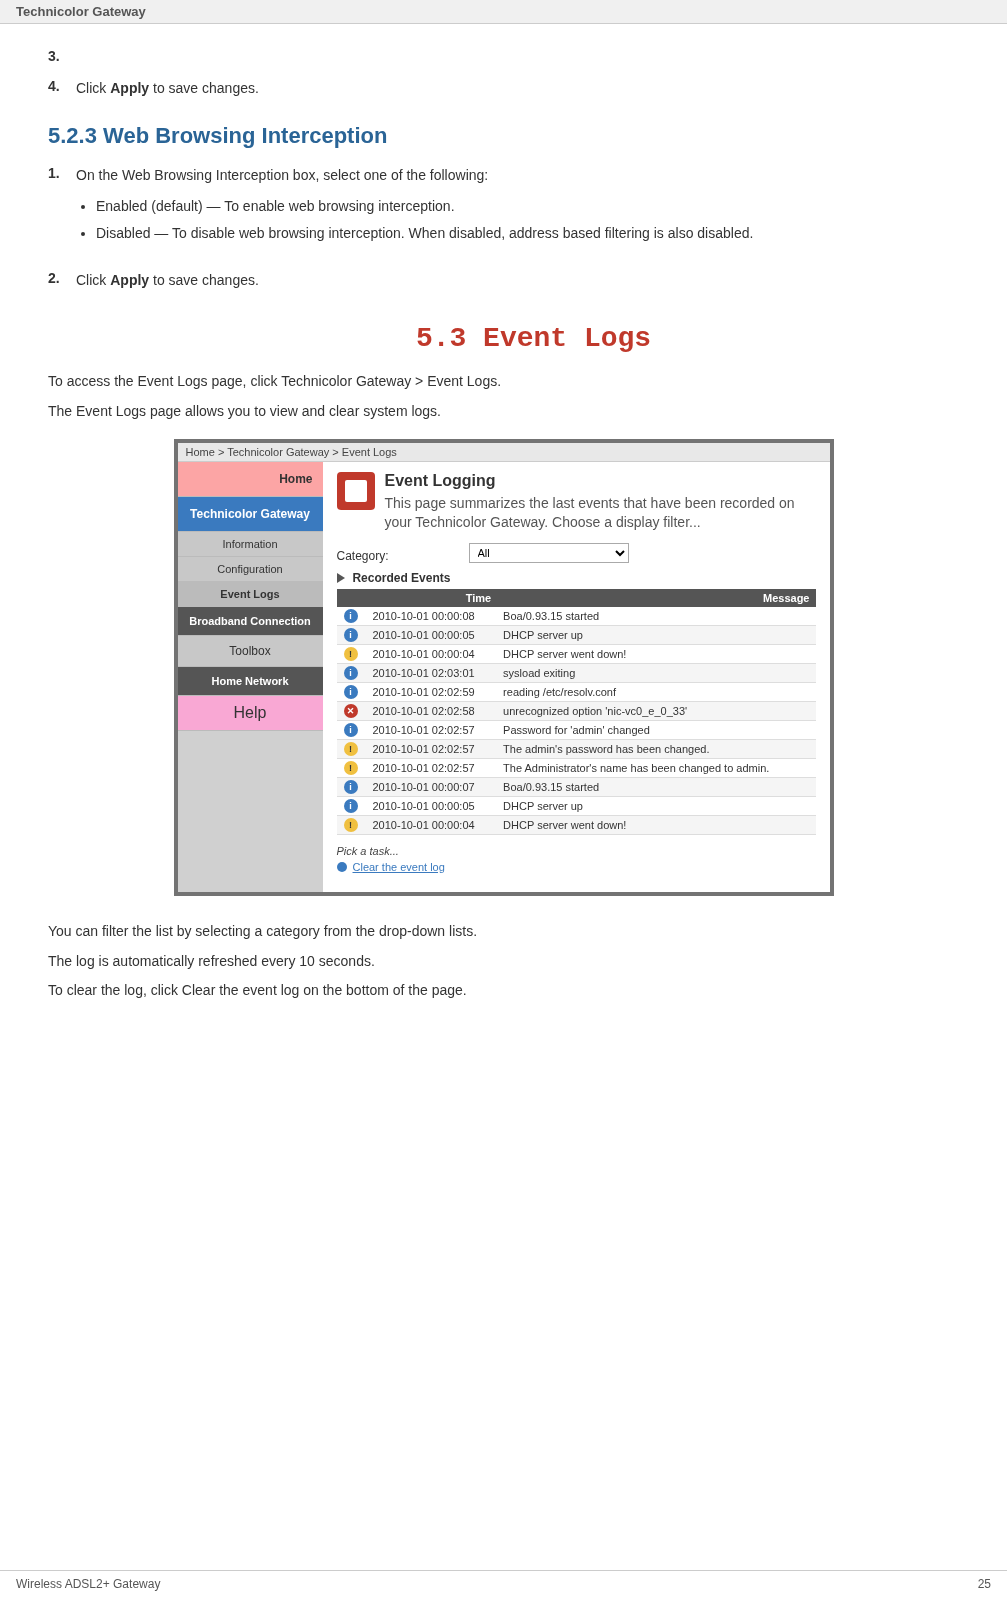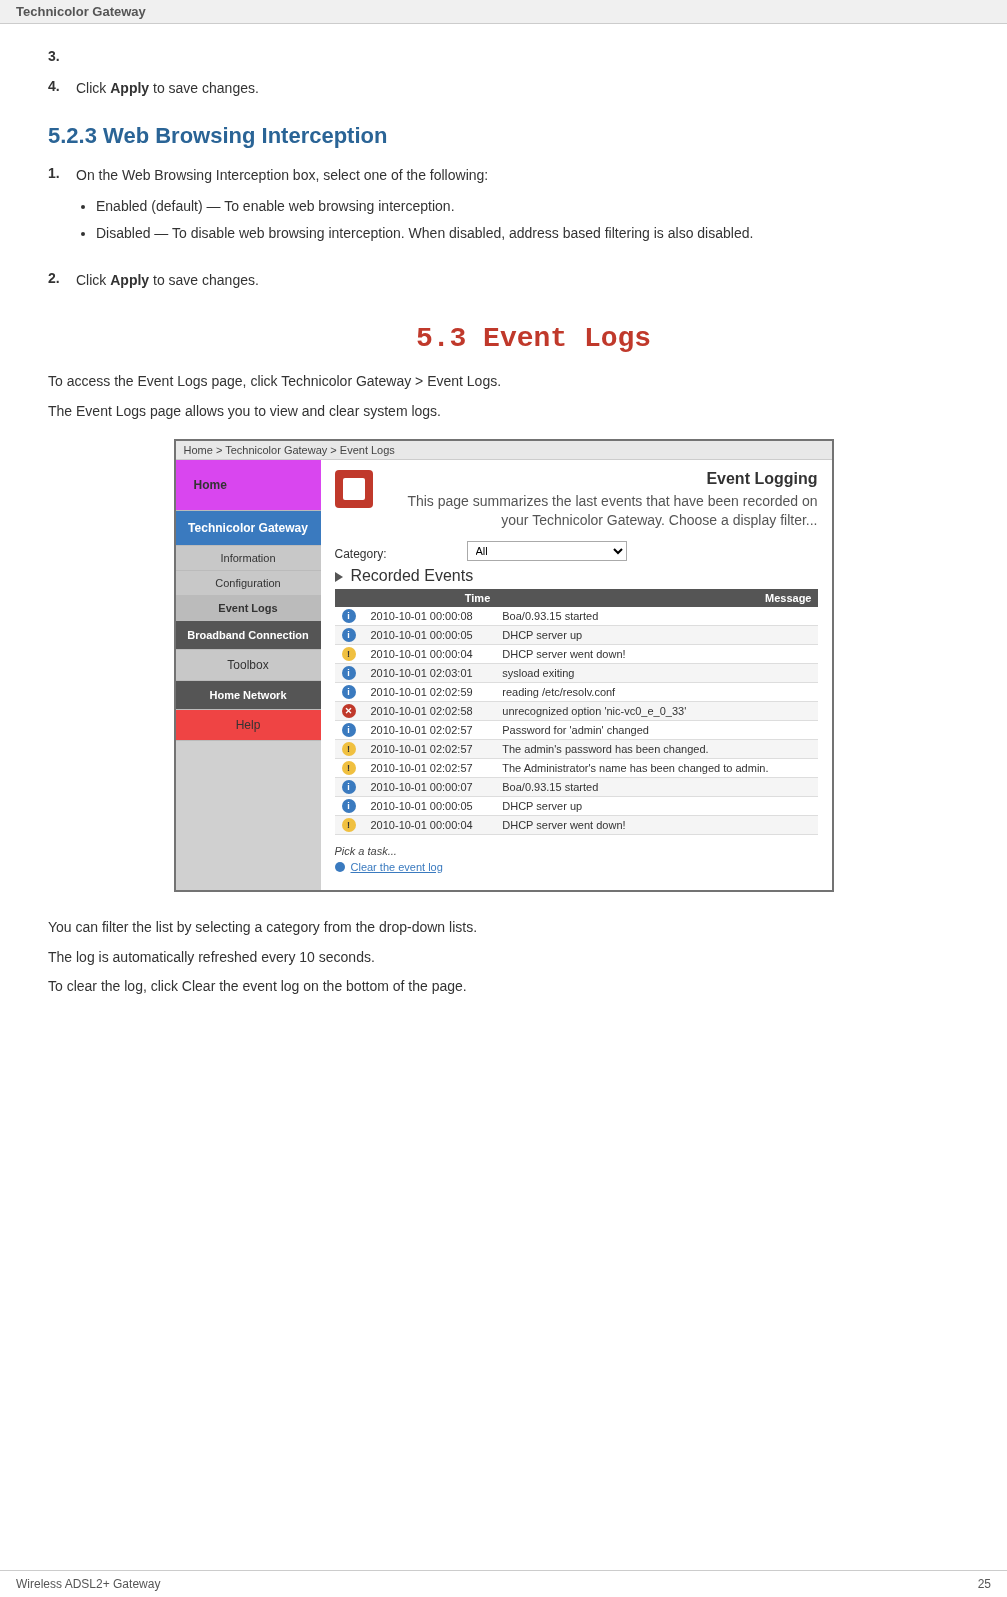--- a/index.html
+++ b/index.html
@@ -78,21 +78,21 @@
       margin: 32px 0 16px 60px;
       text-align: center;
     }
     .intro-text {
       font-size: 14px;
       margin-bottom: 8px;
       line-height: 1.6;
     }
     
     .gateway-screenshot {
-      border: 2px solid #737373;
+      border: 4px solid #737373;
       margin: 16px 0 24px 0;
       background: #fff;
       width: 660px;
       margin-left: auto;
       margin-right: auto;
     }
     .gw-topbar {
       background: #e8e8e8;
       border-bottom: 1px solid #ccc;
       padding: 3px 8px;
@@ -127,21 +127,20 @@
       padding: 6px 10px;
     }
     .gw-main {
       flex: 1;
       padding: 10px 14px;
     }
     .gw-icon-area {
       display: flex;
       align-items: flex-start;
       margin-bottom: 8px;
-      text-align: right;
     }
     .gw-icon-box {
       width: 38px;
       height: 38px;
       background: #c0392b;
       border-radius: 4px;
       display: flex;
       align-items: center;
       justify-content: center;
       margin-right: 10px;
@@ -349,29 +348,29 @@
 
   <div class="gateway-screenshot">
 
     <div class="gw-topbar">
       <span>Home &gt; Technicolor Gateway &gt; Event Logs</span>
     </div>
 
     <div class="gw-body">
 
       <div class="gw-sidebar">
-        <div class="gw-sidebar-item" style="background:#d946ef; font-weight:bold; text-align:left; padding:18px;">Home</div>
+        <div class="gw-sidebar-item" style="background:#fca5a5; font-weight:bold; text-align:right; padding:10px;">Home</div>
         <div class="gw-sidebar-item active" style="background:#3a7abf; color:#fff; font-weight:bold; padding:10px;">Technicolor Gateway</div>
         <div class="gw-sidebar-item sub" style="font-size:11px; padding:6px 10px;">Information</div>
         <div class="gw-sidebar-item sub" style="font-size:11px; padding:6px 10px;">Configuration</div>
         <div class="gw-sidebar-item sub" style="font-size:11px; padding:6px 10px; font-weight:bold; background:#bbb;">Event Logs</div>
         <div class="gw-sidebar-item" style="background:#555; color:#fff; font-weight:bold; font-size:11px; padding:8px 10px;">Broadband Connection</div>
         <div class="gw-sidebar-item" style="background:#c8c8c8; font-size:12px; padding:8px 10px;">Toolbox</div>
         <div class="gw-sidebar-item" style="background:#555; color:#fff; font-weight:bold; font-size:11px; padding:8px 10px;">Home Network</div>
-        <div class="gw-sidebar-item" style="background:#ef4444; font-size:12px; padding:8px 10px;">Help</div>
+        <div class="gw-sidebar-item" style="background:#f9a8d4; font-size:16px; padding:8px 10px;">Help</div>
       </div>
 
       <div class="gw-main">
 
         <div class="gw-icon-area">
           <div class="gw-icon-box">
             <div class="gw-icon-inner"></div>
           </div>
           <div>
             <div class="gw-title">Event Logging</div>
@@ -381,21 +380,21 @@
 
         <div class="gw-category-row">
           <span class="gw-category-label">Category:</span>
           <select class="gw-select">
             <option>All</option>
           </select>
         </div>
 
         <div style="margin-bottom:4px;">
           <span class="triangle-right"></span>
-          <span style="font-size:16px; font-weight:normal;">Recorded Events</span>
+          <span style="font-size:12px; font-weight:bold;">Recorded Events</span>
         </div>
         <table class="gw-table">
           <thead>
             <tr>
               <th style="width:30px;"></th>
               <th>Time</th>
               <th>Message</th>
             </tr>
           </thead>
           <tbody id="gw-table-body">

